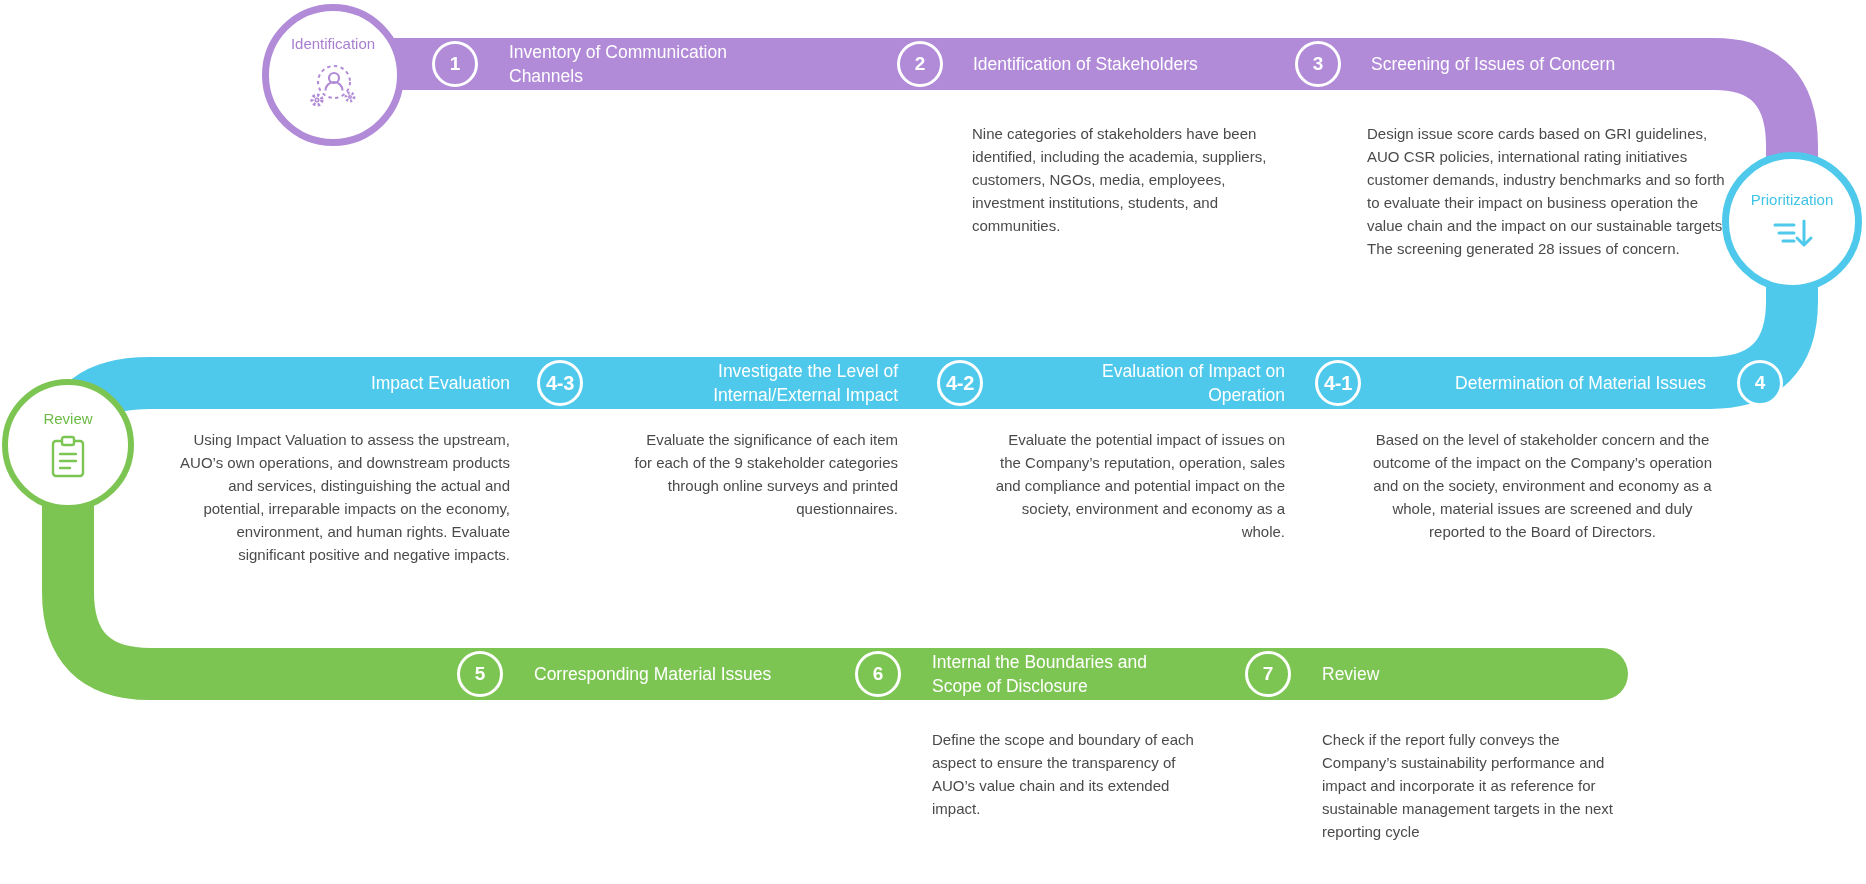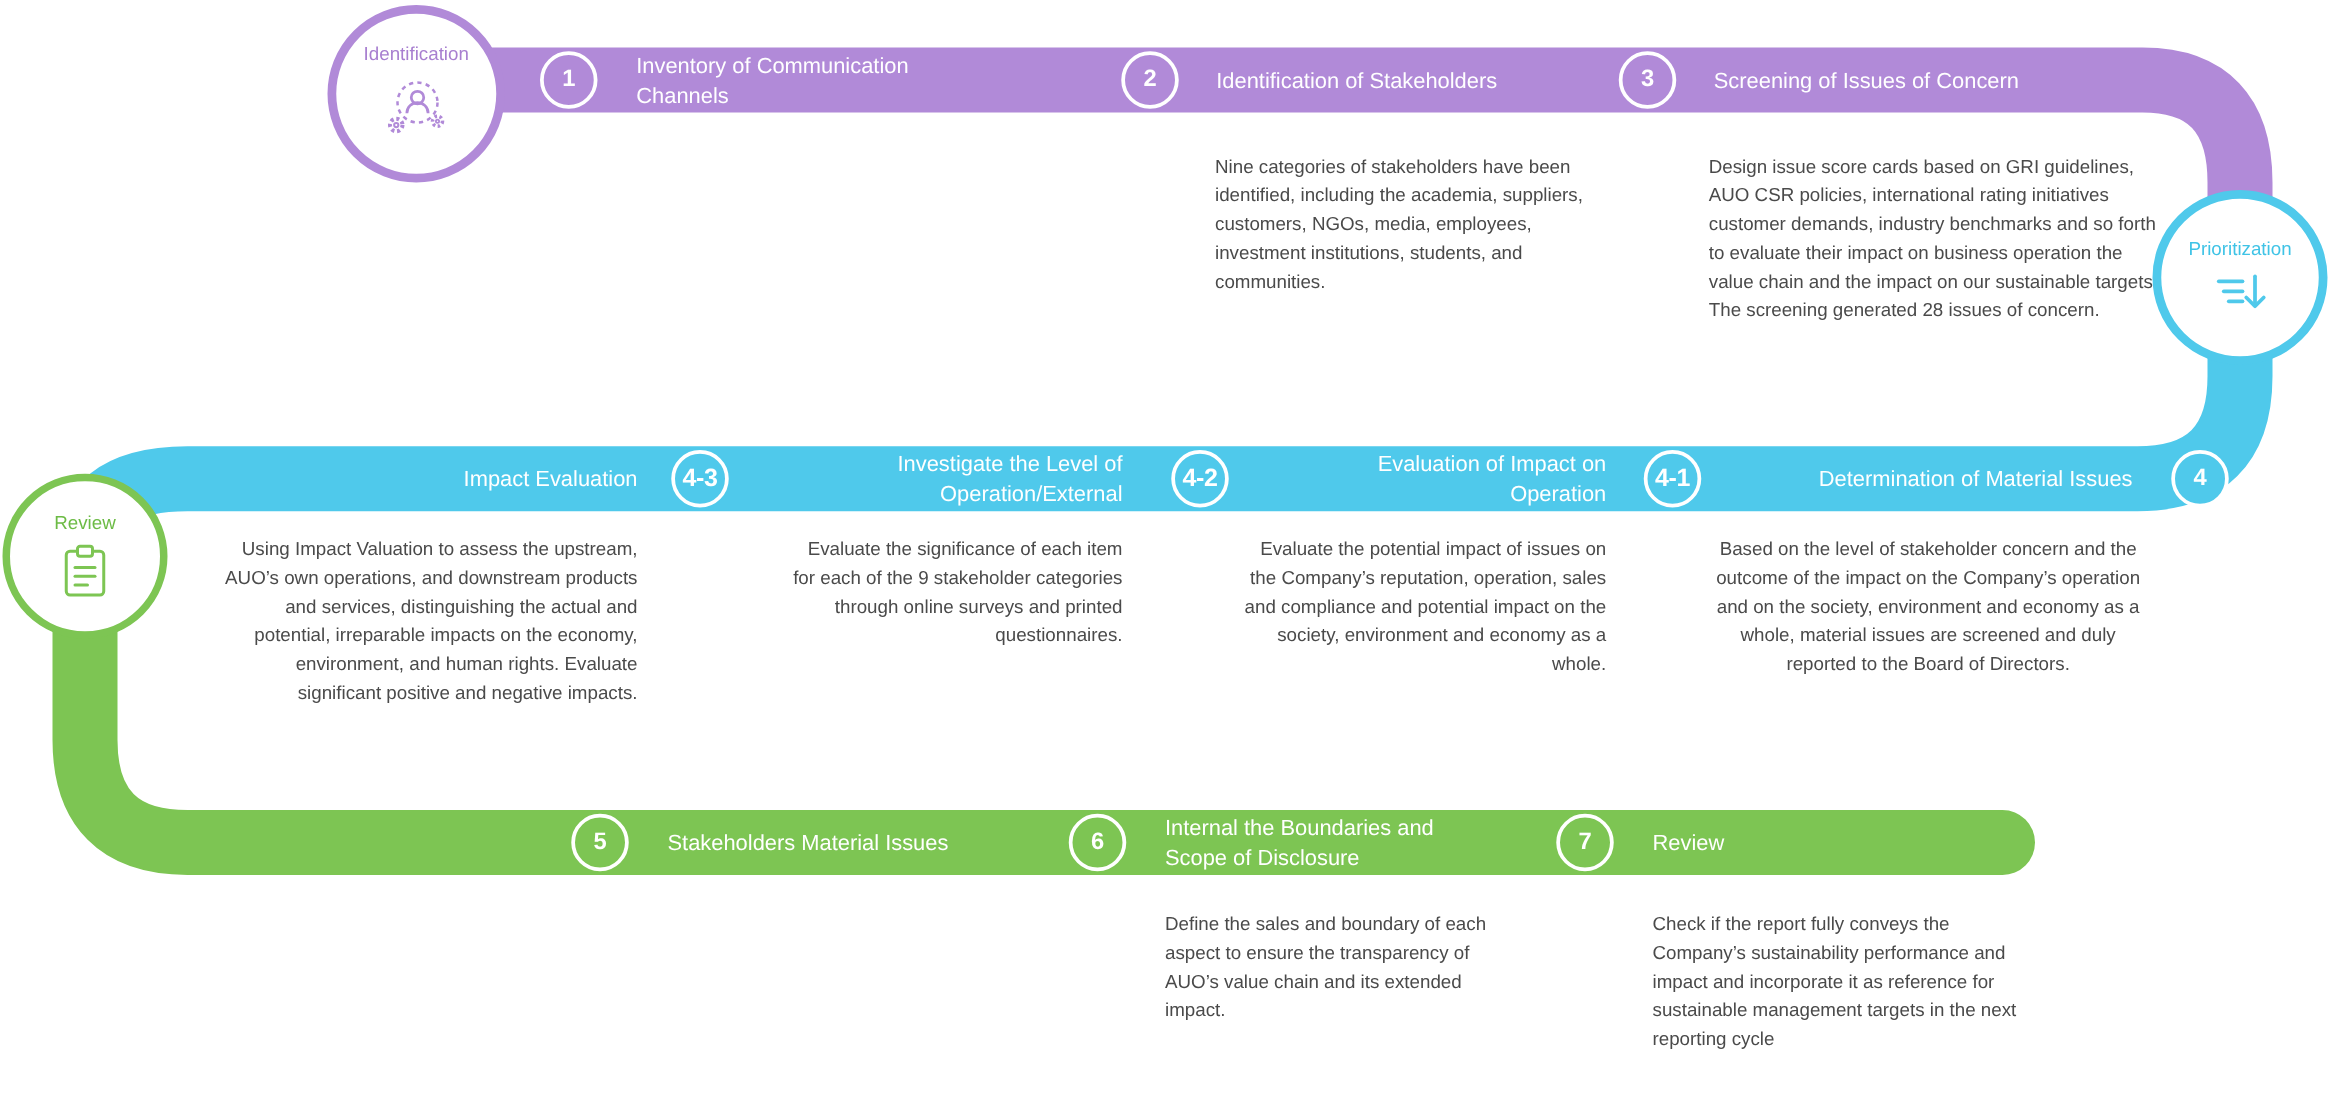--- a/index.html
+++ b/index.html
@@ -94,38 +94,38 @@
   <div class="desc desc-2">Nine categories of stakeholders have been identified, including the academia, suppliers, customers, NGOs, media, employees, investment institutions, students, and communities.</div>
 
   <div class="badge bg-purple badge-3">3</div>
   <div class="title title-3 nowrap">Screening of Issues of Concern</div>
   <div class="desc desc-3">Design issue score cards based on GRI guidelines, AUO CSR policies, international rating initiatives customer demands, industry benchmarks and so forth to evaluate their impact on business operation the value chain and the impact on our sustainable targets. The screening generated 28 issues of concern.</div>
 
   <div class="title title-m1 ta-right nowrap">Impact Evaluation</div>
   <div class="badge bg-cyan small-num badge-43">4-3</div>
   <div class="desc desc-m1 ta-right">Using Impact Valuation to assess the upstream, AUO’s own operations, and downstream products and services, distinguishing the actual and potential, irreparable impacts on the economy, environment, and human rights. Evaluate significant positive and negative impacts.</div>
 
-  <div class="title title-m2 ta-right">Investigate the Level of Operation/External Concern</div>
+  <div class="title title-m2 ta-right">Investigate the Level of Internal/External Impact</div>
   <div class="badge bg-cyan small-num badge-42">4-2</div>
   <div class="desc desc-m2 ta-right">Evaluate the significance of each item for each of the 9 stakeholder categories through online surveys and printed questionnaires.</div>
 
   <div class="title title-m3 ta-right">Evaluation of Impact on Operation</div>
   <div class="badge bg-cyan small-num badge-41">4-1</div>
   <div class="desc desc-m3 ta-right">Evaluate the potential impact of issues on the Company’s reputation, operation, sales and compliance and potential impact on the society, environment and economy as a whole.</div>
 
   <div class="title title-m4 ta-right nowrap">Determination of Material Issues</div>
   <div class="badge bg-cyan badge-4">4</div>
   <div class="desc desc-m4 ta-center">Based on the level of stakeholder concern and the outcome of the impact on the Company’s operation and on the society, environment and economy as a whole, material issues are screened and duly reported to the Board of Directors.</div>
 
   <div class="badge bg-green badge-5">5</div>
-  <div class="title title-5 nowrap">Stakeholders Material Issues</div>
+  <div class="title title-5 nowrap">Corresponding Material Issues</div>
 
   <div class="badge bg-green badge-6">6</div>
   <div class="title title-6">Internal the Boundaries and Scope of Disclosure</div>
-  <div class="desc desc-6">Define the sales and boundary of each aspect to ensure the transparency of AUO’s value chain and its extended impact.</div>
+  <div class="desc desc-6">Define the scope and boundary of each aspect to ensure the transparency of AUO’s value chain and its extended impact.</div>
 
   <div class="badge bg-green badge-7">7</div>
   <div class="title title-7 nowrap">Review</div>
   <div class="desc desc-7">Check if the report fully conveys the Company’s sustainability performance and impact and incorporate it as reference for sustainable management targets in the next reporting cycle</div>
 
   <div class="phase phase-prioritization">
     <div class="plabel">Prioritization</div>
     <span>
       <svg class="picon" width="44" height="38" viewBox="0 0 44 38" fill="none" stroke="#4fc9eb" stroke-width="3" stroke-linecap="round" stroke-linejoin="round">
         <path d="M5 10 H24"></path>

